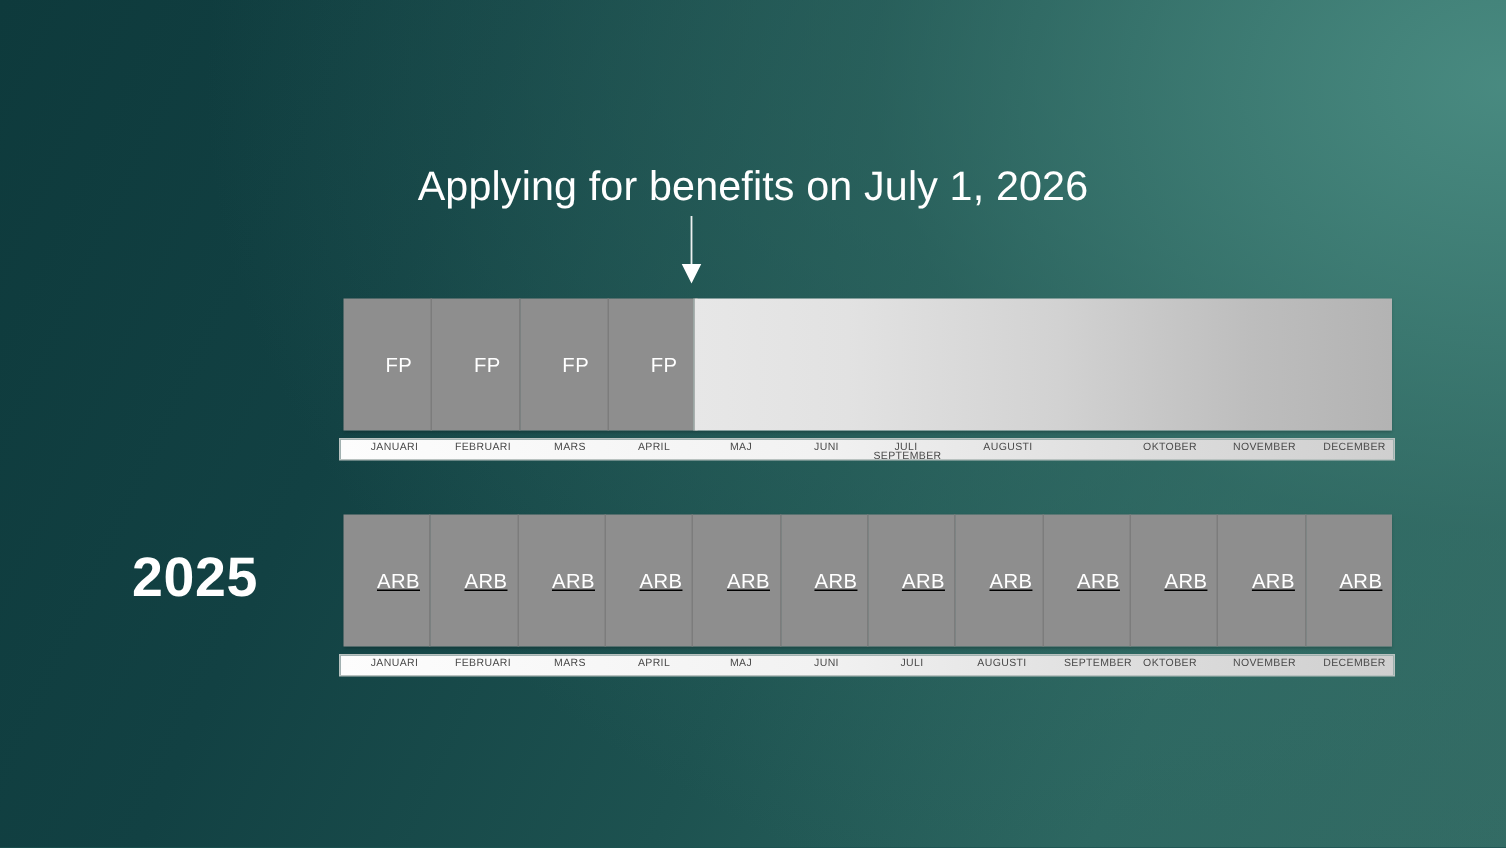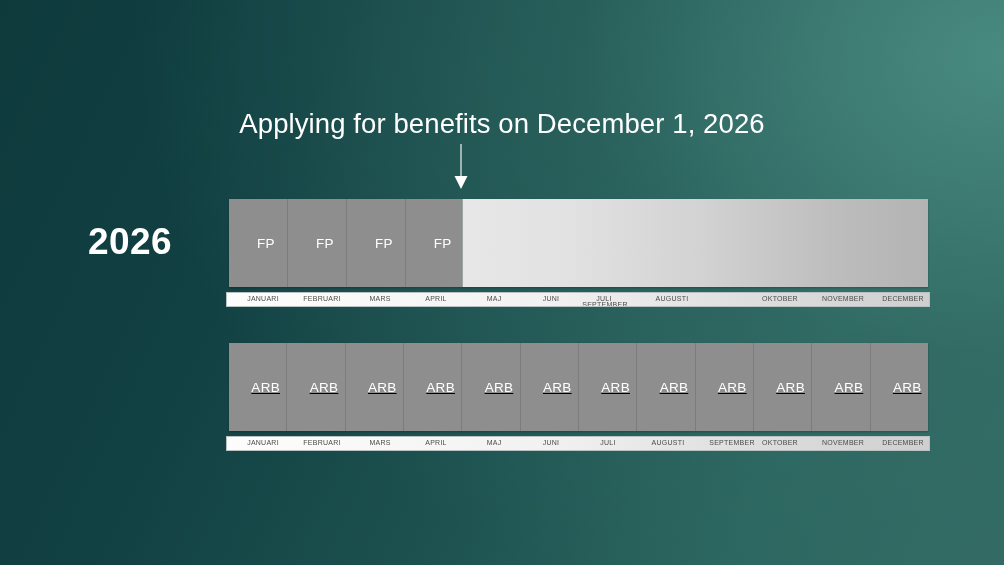--- a/index.html
+++ b/index.html
@@ -132,30 +132,29 @@
     white-space: nowrap;
   }
   
   .month.shifted { top: 8px; }
 </style>
 </head>
 <body>
 
 <div id="slide">
 
-  <div id="headline">Applying for benefits on December 1, 2026</div>
+  <div id="headline">Applying for benefits on July 1, 2026</div>
 
   <div id="arrow">
     <svg width="18" height="48" viewBox="0 0 18 48" aria-hidden="true">
       <line x1="9" y1="0" x2="9" y2="33" stroke="#ffffff" stroke-width="1.2" opacity="0.92"></line>
       <polygon points="2.5,32 15.5,32 9,45" fill="#ffffff"></polygon>
     </svg>
   </div>
 
-  <div class="year-label" id="year-2026">2026</div>
 
   <div class="row" id="row-2026">
     <div class="bar">
       <div class="cell">
           <span>FP</span>
         </div>
       <div class="cell">
           <span>FP</span>
         </div>
       <div class="cell">
@@ -184,20 +183,21 @@
       <div class="month" style="left:302px;width:44px">JUNI</div>
       <div class="month" style="left:355px;width:44px">JULI</div>
       <div class="month shifted" style="left:341px;width:74px">SEPTEMBER</div>
       <div class="month" style="left:416px;width:58px">AUGUSTI</div>
       <div class="month" style="left:524px;width:58px">OKTOBER</div>
       <div class="month" style="left:583px;width:66px">NOVEMBER</div>
       <div class="month" style="left:645px;width:62px">DECEMBER</div>
     </div>
   </div>
 
+  <div class="year-label" id="year-2025">2025</div>
 
   <div class="row" id="row-2025">
     <div class="bar">
       <div class="cell">
           <span>ARB</span>
         </div>
       <div class="cell">
           <span>ARB</span>
         </div>
       <div class="cell">

